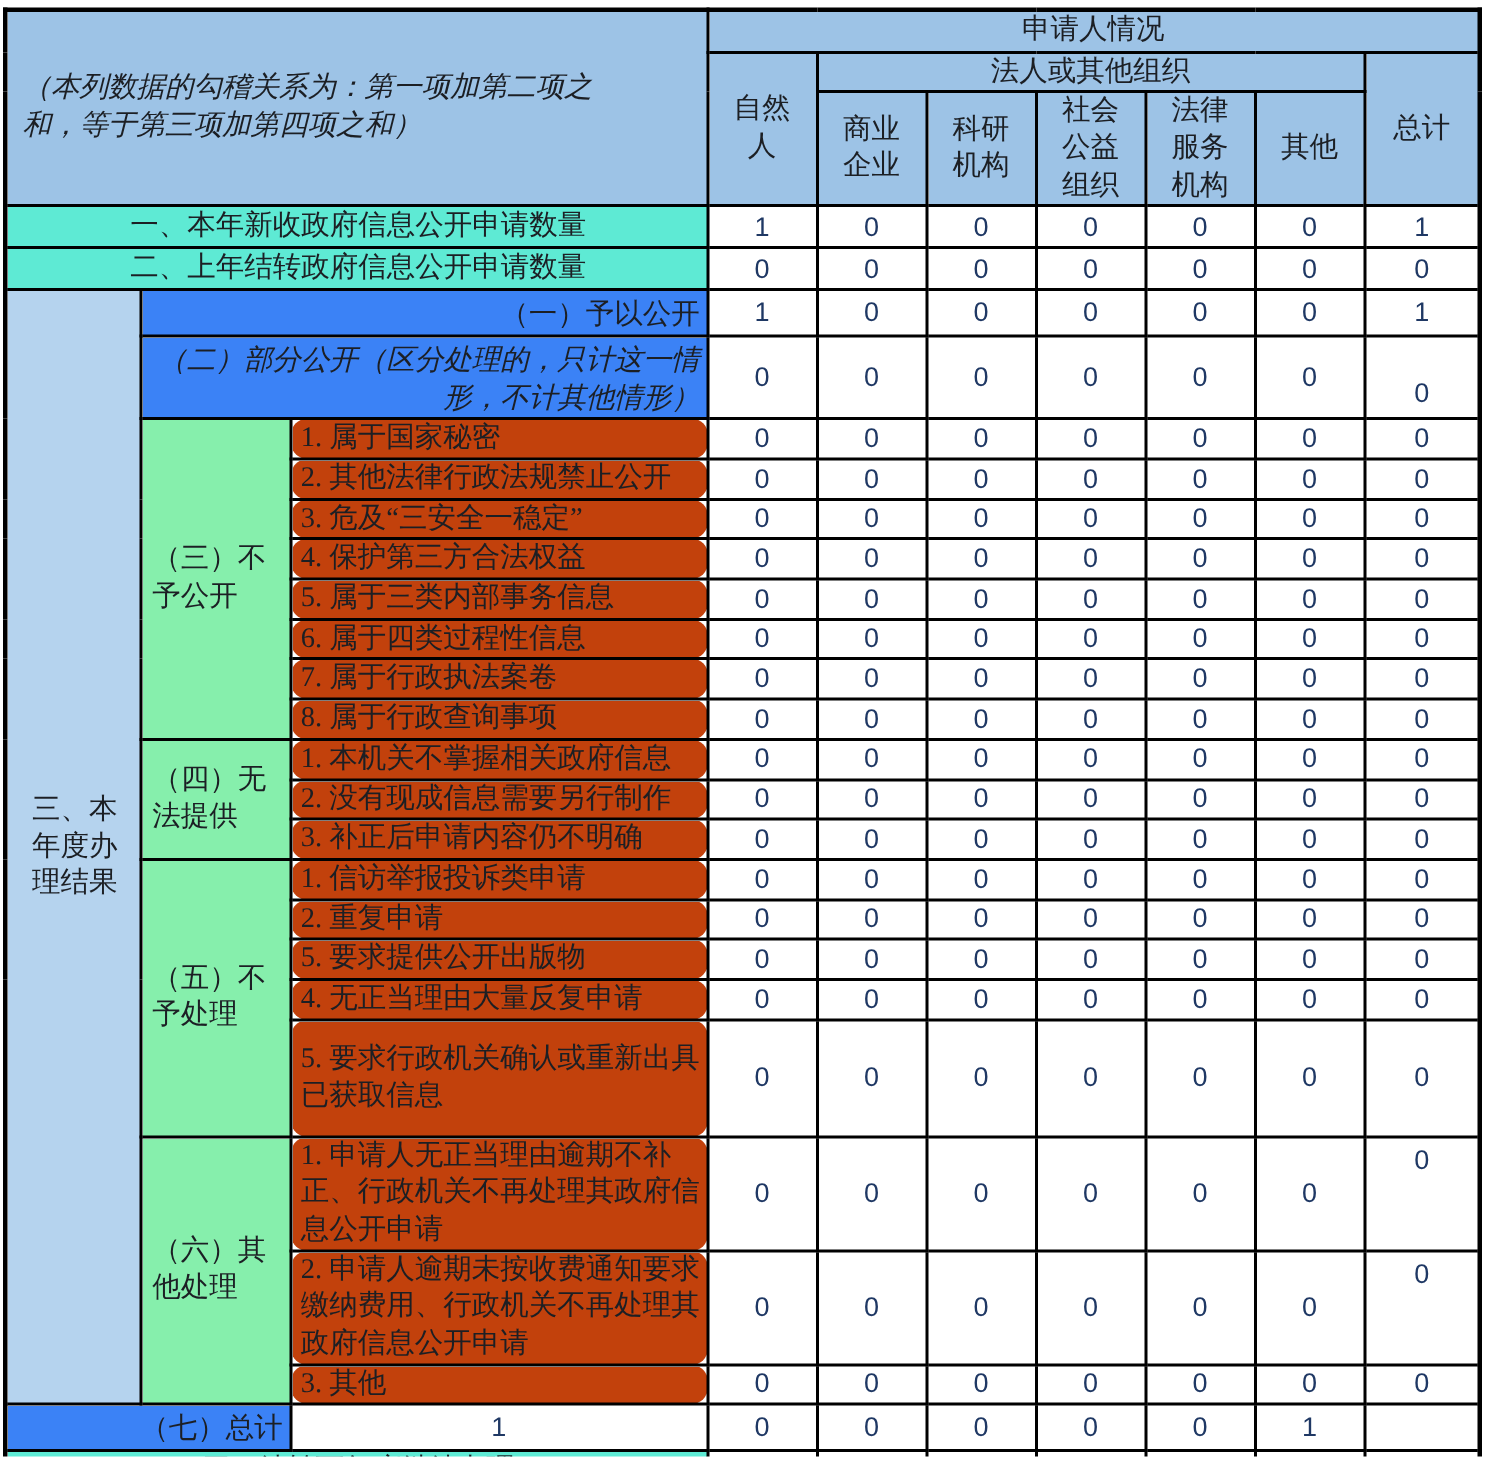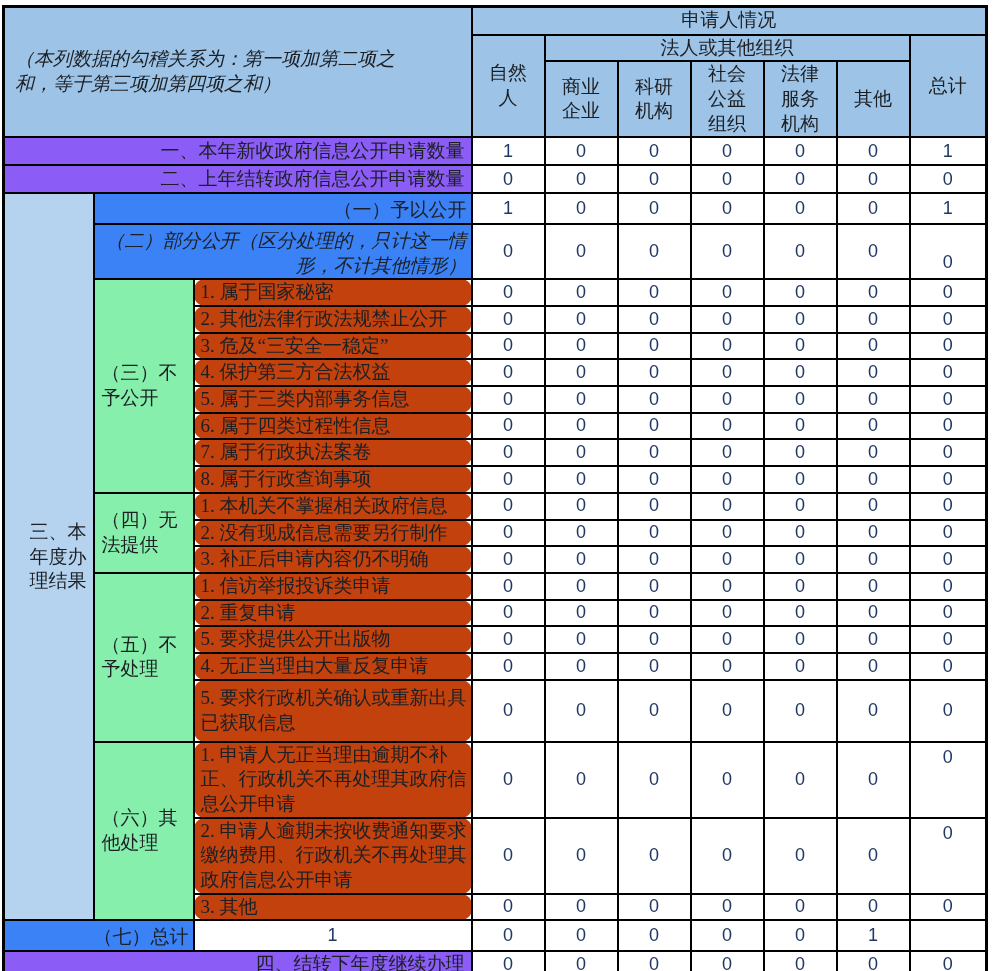--- a/index.html
+++ b/index.html
@@ -17,41 +17,41 @@
     font-size:19px;
     line-height:1.3;
     color:#1c1f24;
     overflow:hidden;
     vertical-align:middle;
     word-break:break-all;
   }
   
   .hdr{background:#9dc3e6;text-align:center;padding:0 8px;}
   
-  .dark{background:#8b5cf6;text-align:right;padding:0 6px 0 8px;}
-  
-  .sec{background:#b5d3ee;text-align:right;padding:0 6px 0 8px;}
+  .dark{background:#5eead4;text-align:center;padding:0 6px 0 8px;}
+  
+  .sec{background:#b5d3ee;text-align:center;padding:0 6px 0 8px;}
   
   .grp{background:#86efac;text-align:left;padding:0 4px 0 7px;}
   
   .sub{background:#3b82f6;text-align:right;padding:4px 4px 0 7px;}
   
   .item{background:#c2410c;text-align:left;padding:0 0 0 6px;border-radius:11px;}
   
   .note{background:#9dc3e6;text-align:left;padding:0 38px 0 10px;}
   
   .val{
     background:#ffffff;text-align:center;vertical-align:middle;
     color:#1f3864;font-size:18px;font-family:"Liberation Sans",sans-serif;
   }
   .vt{vertical-align:top;padding-top:3px;}
   .vb{vertical-align:bottom;padding-bottom:4px;}
   .kai{font-style:italic;margin-top:24px;}
   tr.h28{height:28px;} tr.h26{height:26px;} tr.h64{height:64px;}
-  tr.h52{height:34px;} tr.h78{height:62px;} tr.h75{height:75px;} tr.h67{height:67px;}
+  tr.h52{height:34px;} tr.h78{height:78px;} tr.h75{height:75px;} tr.h67{height:67px;}
 </style>
 </head>
 <body>
 
 <table class="report">
   <colgroup>
     <col style="width:90px">
       <col style="width:100px">
       <col style="width:278px">
     <col style="width:73px">

